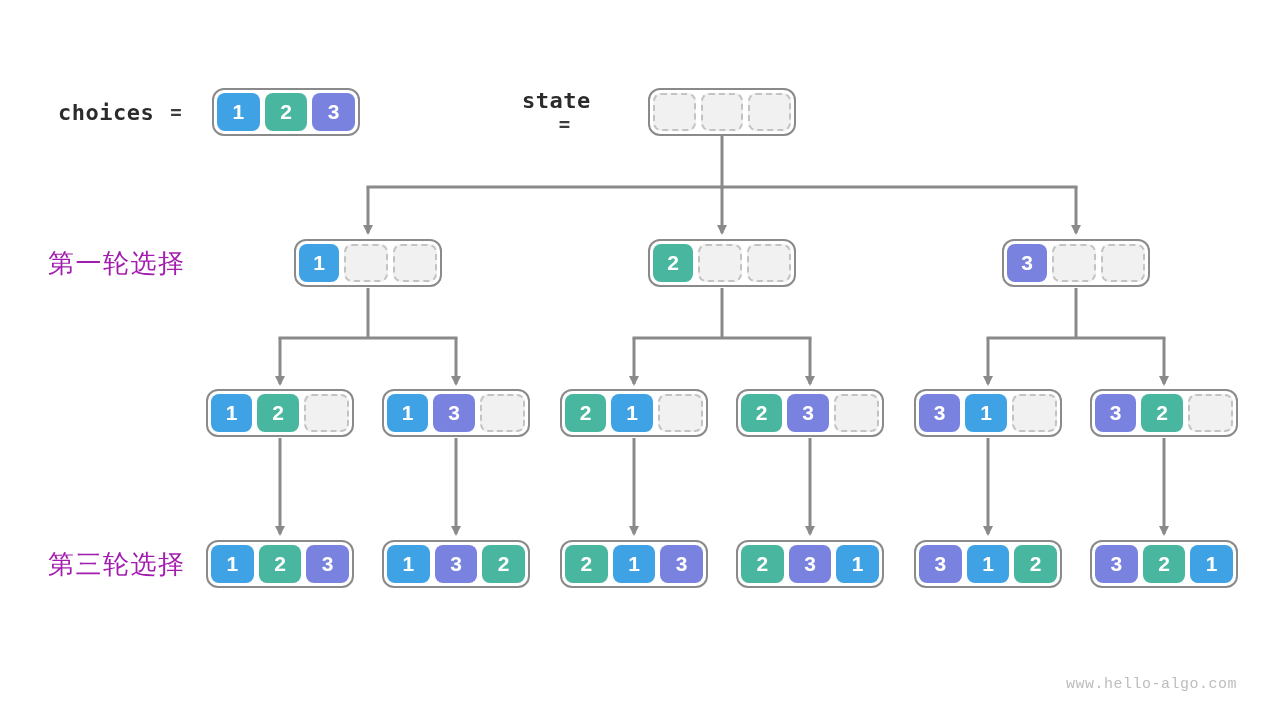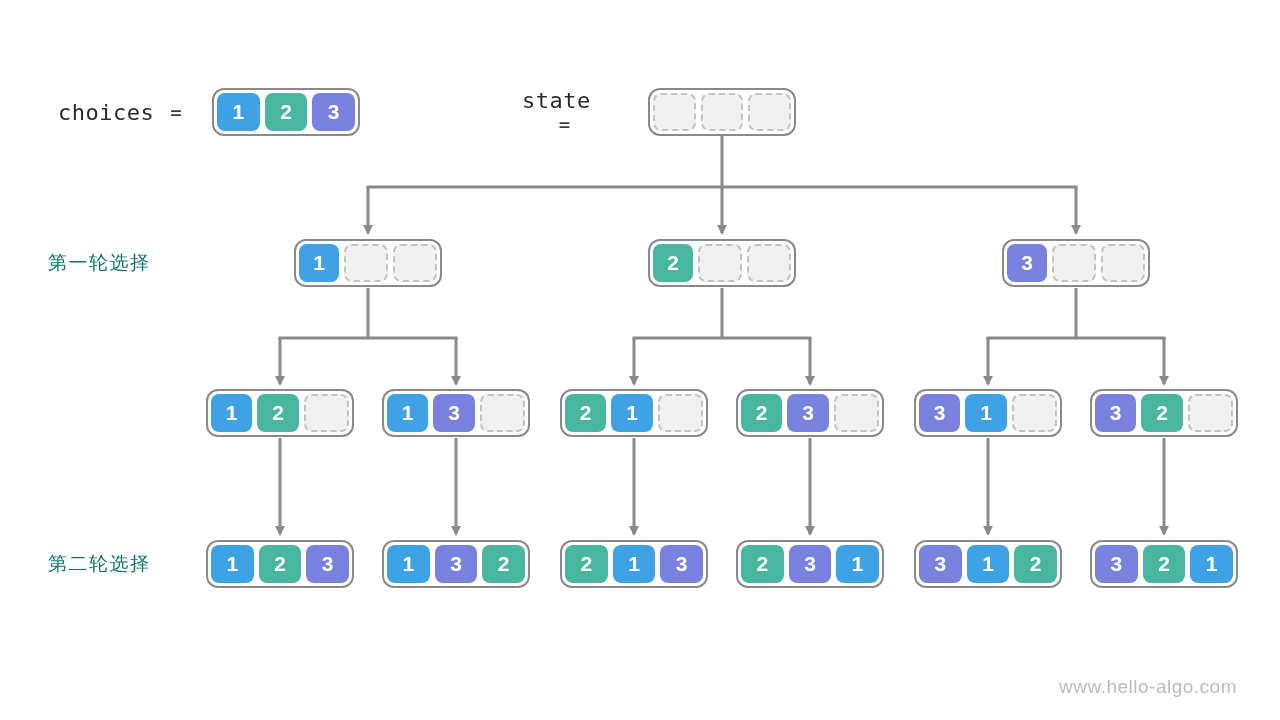--- a/index.html
+++ b/index.html
@@ -3,43 +3,43 @@
 <meta charset="utf-8">
 <style>
   html,body{margin:0;padding:0;background:#ffffff;}
   .stage{
     position:relative;width:1280px;height:720px;background:#ffffff;overflow:hidden;
     font-family:"Liberation Sans","DejaVu Sans",sans-serif;
   }
   svg.connectors{position:absolute;left:0;top:0;pointer-events:none;}
   .eq-label{
     position:absolute;height:48px;display:flex;align-items:center;
-    font-family:"DejaVu Sans Mono","Liberation Mono",monospace;font-weight:400;color:#2b2b2b;
+    font-family:"DejaVu Sans Mono","Liberation Mono",monospace;font-weight:700;color:#2b2b2b;
   }
   .eq-label .word{font-size:22px;letter-spacing:0.5px;}
   .eq-label .sign{font-size:19px;margin-left:16px;color:#3c3c3c;}
   .row-label{
     position:absolute;left:48px;height:48px;display:flex;align-items:center;
-    font-size:19px;color:#0f766e;letter-spacing:1.5px;
+    font-size:26px;color:#a21caf;letter-spacing:1.5px;
   }
   .node{
     position:absolute;width:148px;height:48px;box-sizing:border-box;
     border:2.5px solid #8a8a8a;border-radius:12px;background:#ffffff;
     display:flex;gap:5px;padding:3px;
   }
   .cell{
     flex:1;border-radius:8px;box-sizing:border-box;
     display:flex;align-items:center;justify-content:center;
   }
   .cell.filled{color:#ffffff;font-size:21px;font-weight:700;}
   .cell.empty{background:#f1f1f1;border:2px dashed #c3c3c3;}
   .watermark{
     position:absolute;right:43px;top:676px;
-    font-family:Liberation Sans, sans-serif;
-    font-size:19px;color:#bdbdbd;letter-spacing:0.5px;
+    font-family:Liberation Mono, monospace;
+    font-size:15px;color:#bdbdbd;letter-spacing:0.5px;
   }
 </style>
 </head>
 <body>
 
 <div class="stage">
 
   <svg class="connectors" width="1280" height="720">
     <defs>
       <marker id="ah" viewBox="0 0 10 10" markerWidth="10" markerHeight="10" refX="8" refY="5" orient="auto" markerUnits="userSpaceOnUse">
@@ -81,21 +81,21 @@
     <span class="word">choices</span>
     <span class="sign">=</span>
   </div>
 
   <div class="eq-label" style="left:522px;top:88px;flex-direction:column;">
     <span class="word">state</span>
     <span class="sign">=</span>
   </div>
 
   <div class="row-label" style="top:239px;">第一轮选择</div>
-  <div class="row-label" style="top:540px;">第二轮选择</div>
+  <div class="row-label" style="top:540px;">第三轮选择</div>
 
   <div id="nodes">
       <div class="node" style="left: 212px; top: 88px;">
         <div class="cell filled" style="background: rgb(62, 162, 229);">1</div>
         <div class="cell filled" style="background: rgb(73, 182, 160);">2</div>
         <div class="cell filled" style="background: rgb(122, 130, 224);">3</div>
       </div>
       <div class="node" style="left: 648px; top: 88px;">
         <div class="cell empty"></div>
         <div class="cell empty"></div>

